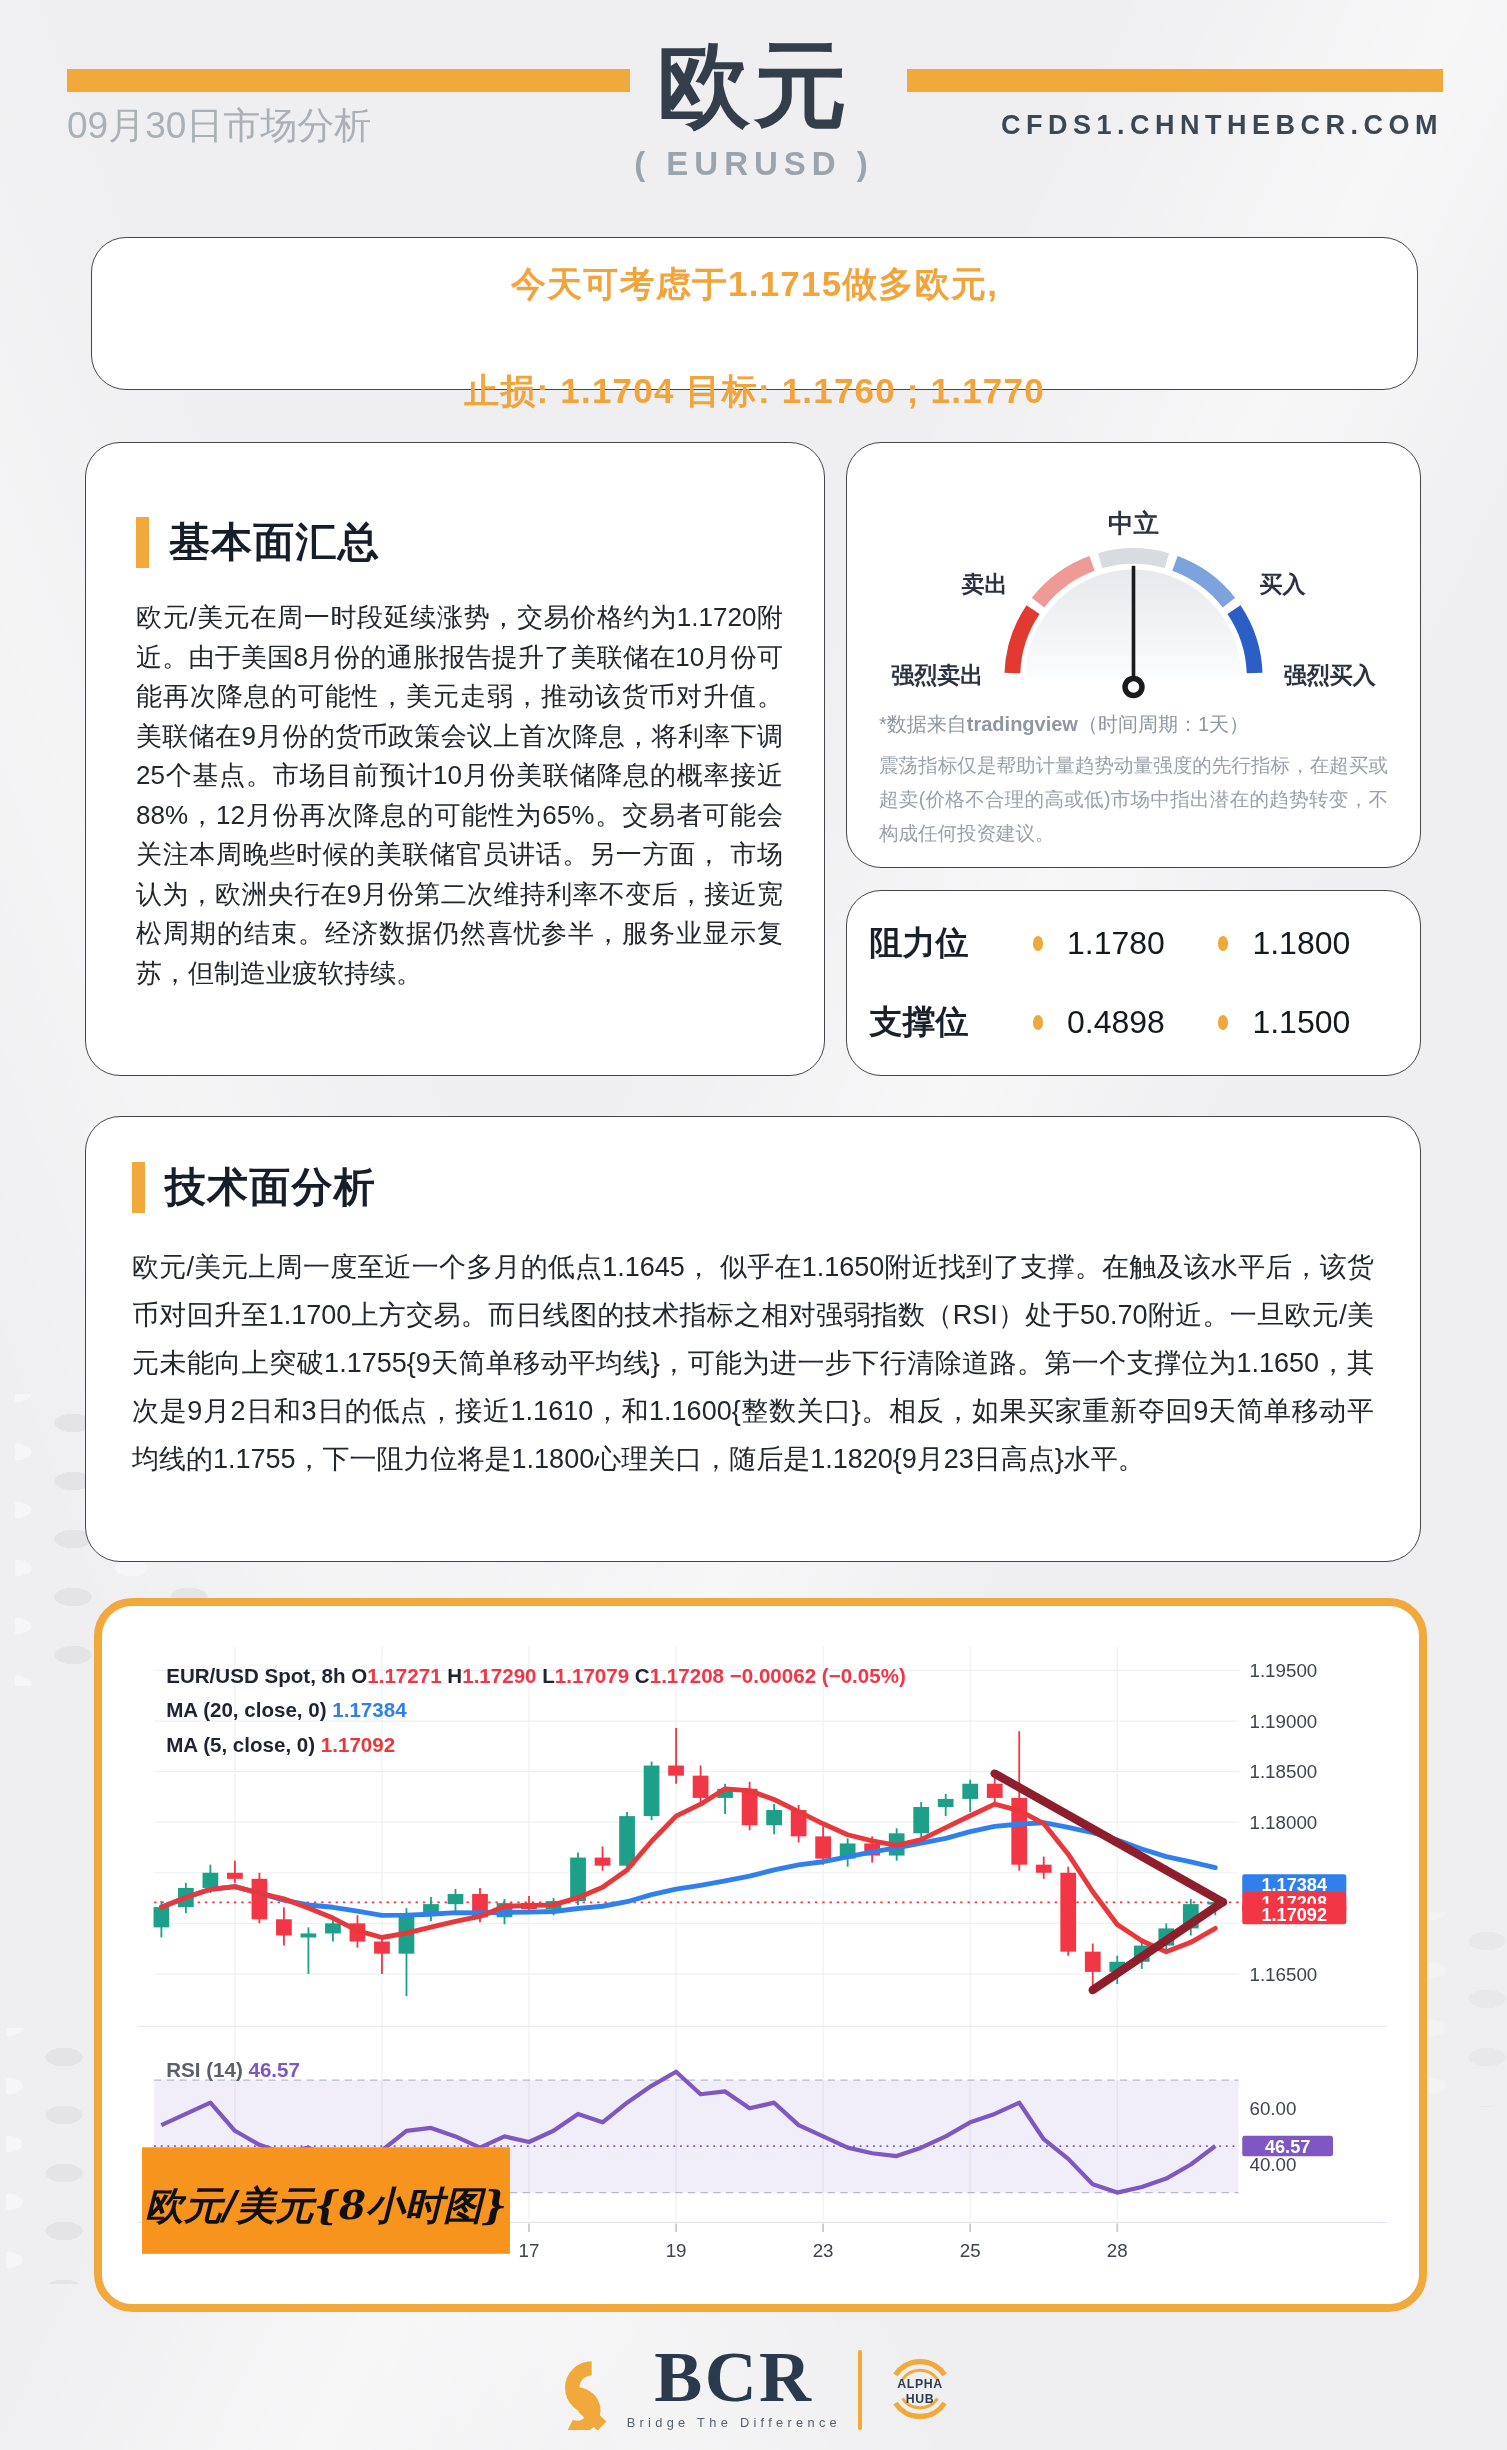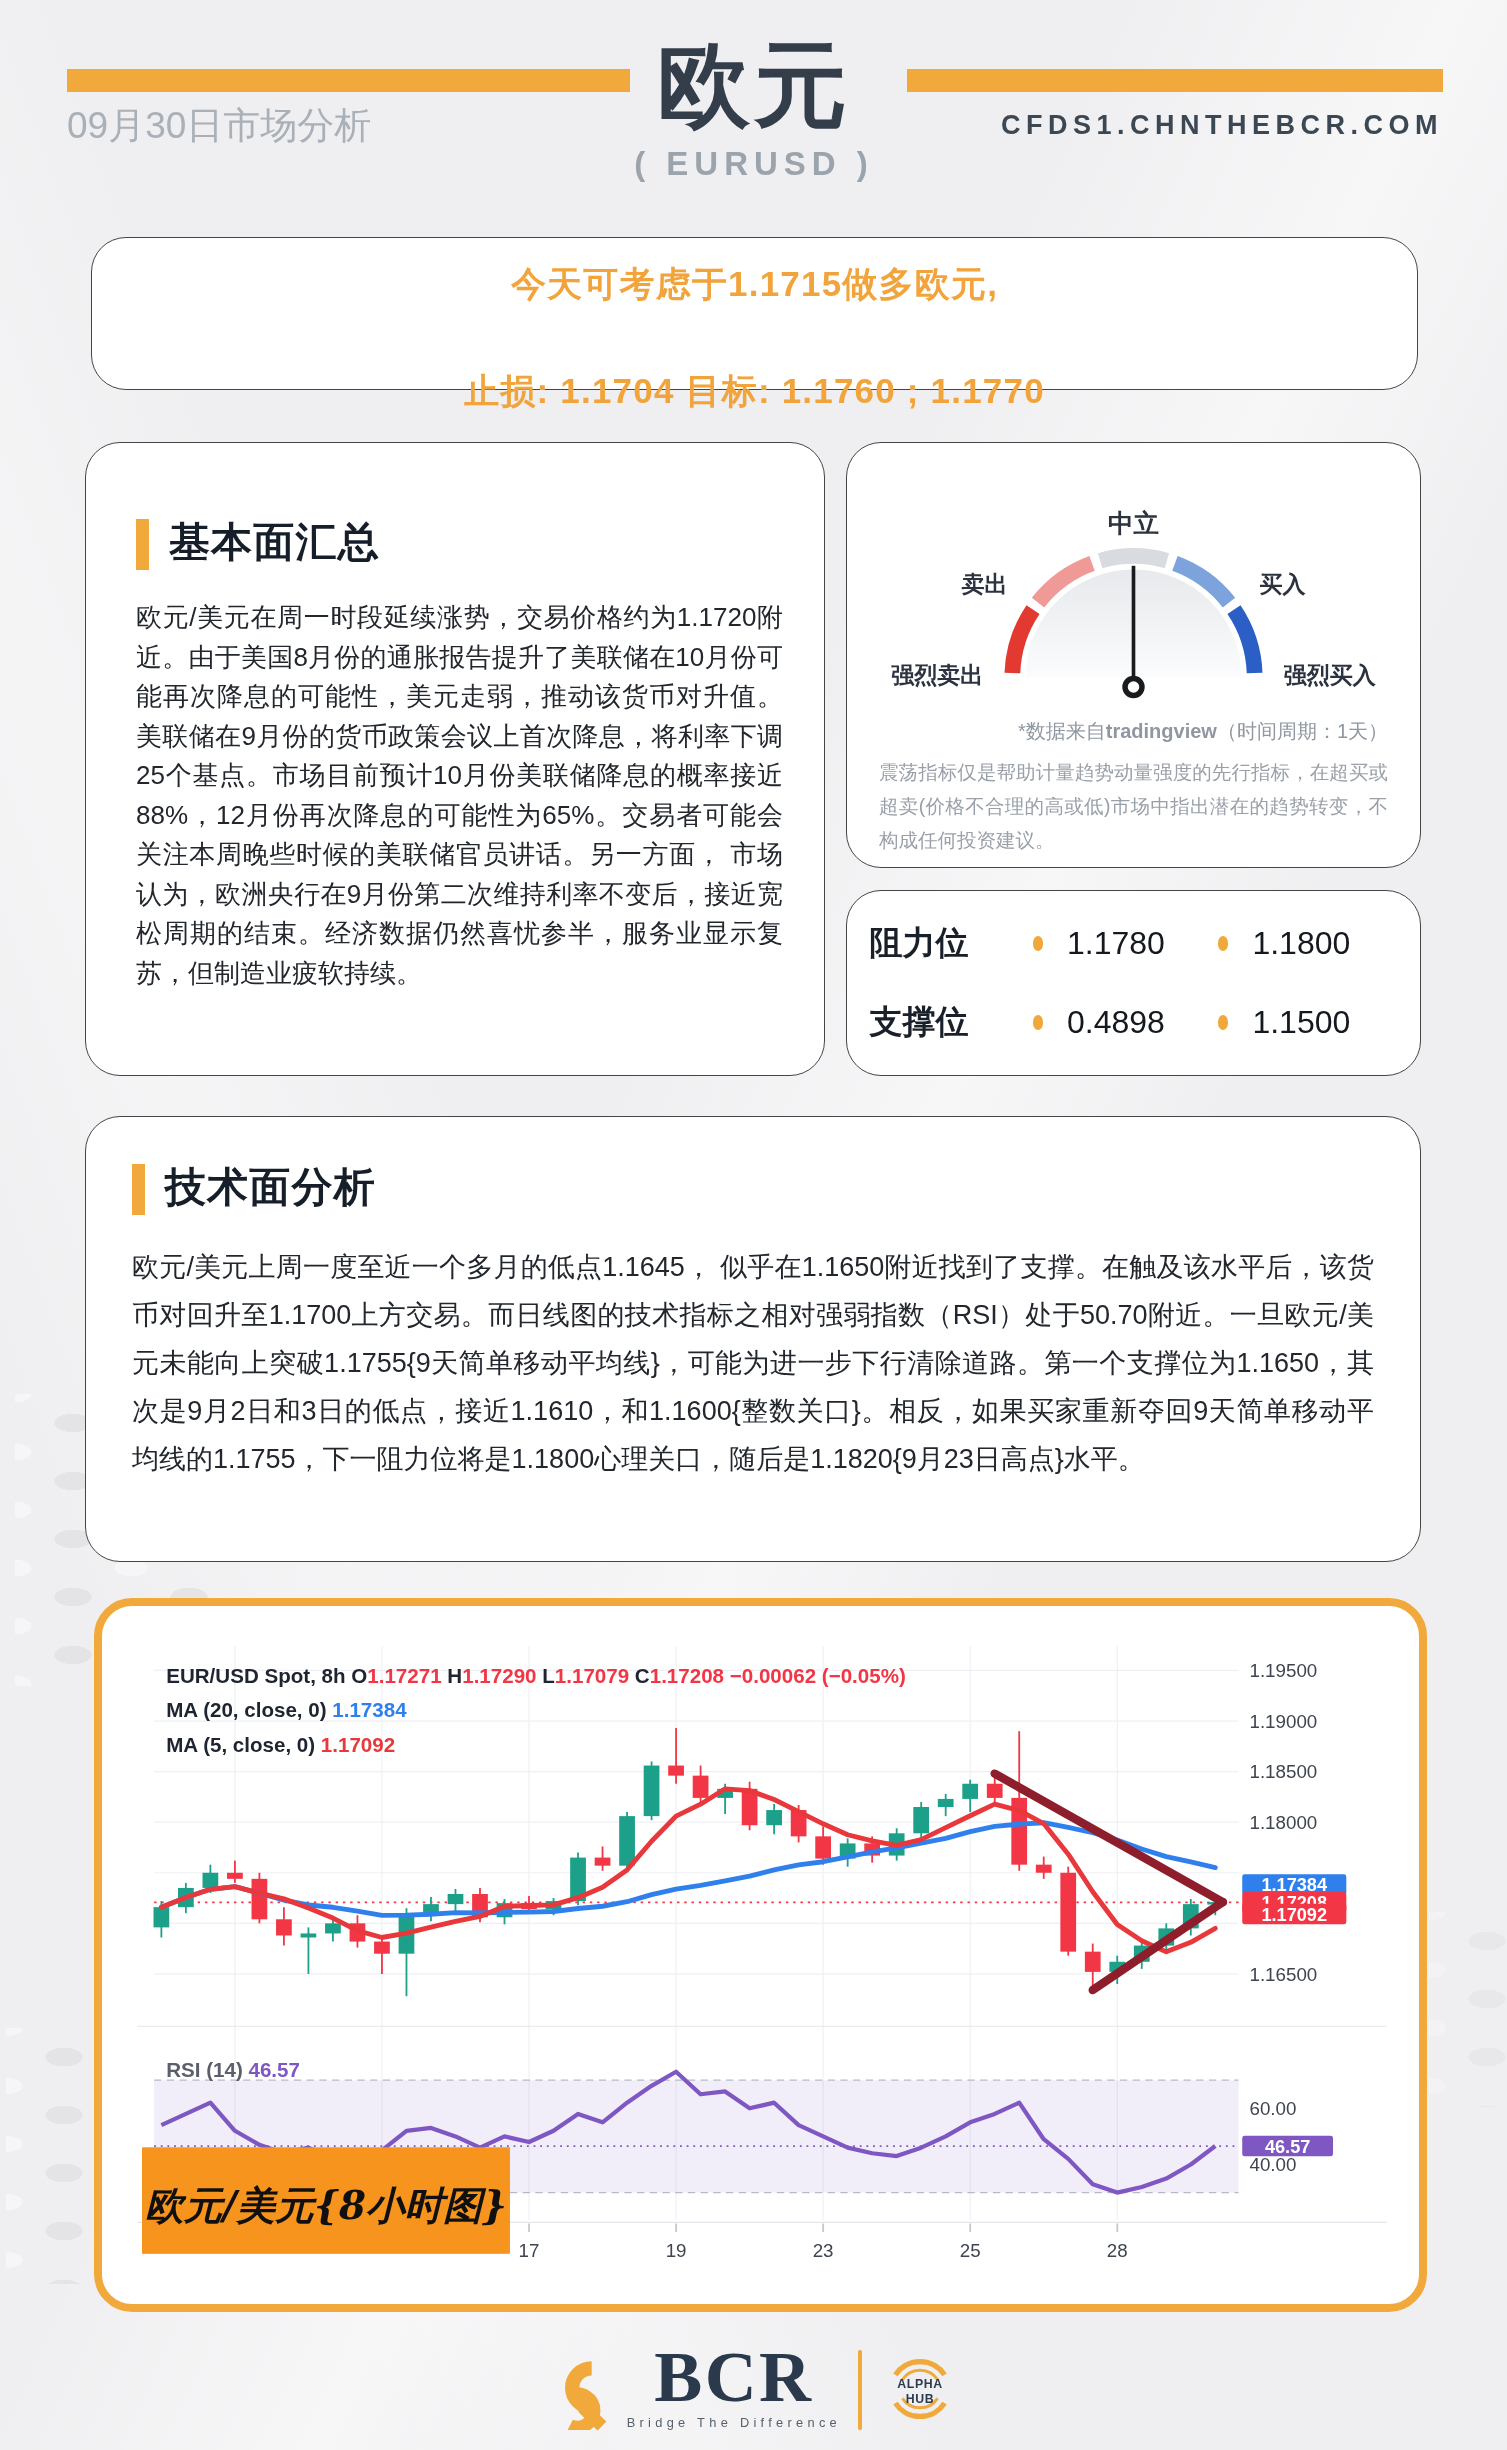--- a/index.html
+++ b/index.html
@@ -37,28 +37,28 @@
   .trade-box{left:91px;top:237px;width:1327px;height:153px;display:flex;flex-direction:column;
     justify-content:center;align-items:center;gap:12px;}
   .trade-line{font-size:35px;font-weight:700;color:#f2a43c;letter-spacing:1.2px;margin-top:48px;}
   .card-fundamental{left:85px;top:442px;width:740px;height:634px;padding:72px 41px 0 50px;}
   .card-gauge{left:846px;top:442px;width:575px;height:426px;padding:21px 32px 0;}
   .card-levels{left:846px;top:890px;width:575px;height:186px;padding:0 38px;
     display:flex;flex-direction:column;justify-content:center;gap:34px;}
   .card-tech{left:85px;top:1116px;width:1336px;height:446px;padding:43px 46px 0;}
   .card-chart{left:94px;top:1598px;width:1333px;height:714px;border:8.5px solid #f2a93c;
     border-radius:38px;padding:16px 17px;}
-  .section-head{display:flex;align-items:flex-end;margin-bottom:28px;}
+  .section-head{display:flex;align-items:center;margin-bottom:28px;}
   .section-bar{width:13.4px;height:51px;background:#f2a93c;flex:0 0 auto;}
   .section-title{font-size:41px;font-weight:800;color:#161e29;margin-left:19.5px;letter-spacing:1.2px;}
   .body-text{font-size:26px;line-height:1.52;color:#22262d;font-weight:500;text-align:justify;}
   .card-tech .body-text{line-height:1.78;font-size:27px;}
   
   #gauge-svg{display:block;width:100%;height:auto;}
-  .gauge-note{font-size:20px;color:#8f97a1;margin-top:12px;text-align:right;}
+  .gauge-note{font-size:20px;color:#8f97a1;margin-top:5px;}
   .gauge-note b{font-weight:700;}
   .gauge-disclaimer{font-size:19.5px;color:#99a0a9;line-height:1.75;margin-top:9.7px;text-align:justify;}
   
   .level-row{display:flex;align-items:center;justify-content:center;}
   .level-label{font-size:33px;font-weight:800;color:#1a202a;width:157px;flex:0 0 auto;}
   .dot{width:10.4px;height:14.6px;border-radius:50%;background:#f0a83a;flex:0 0 auto;margin:0 24px 0 6px;}
   .level-val{font-size:32px;color:#14181f;font-weight:500;width:145px;flex:0 0 auto;}
   
   #chart-svg{display:block;width:100%;height:auto;}
   .axlab{font-size:31px;fill:#3e4450;font-weight:500;}

